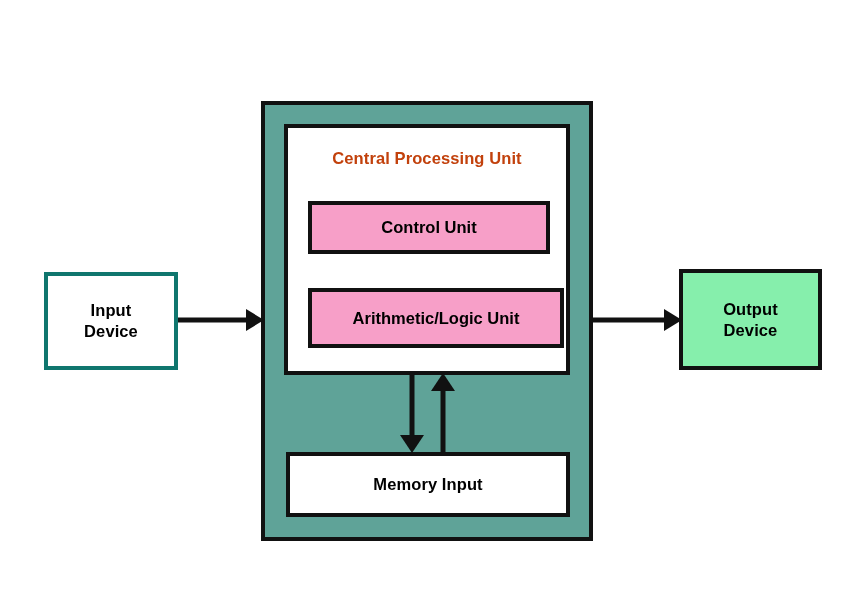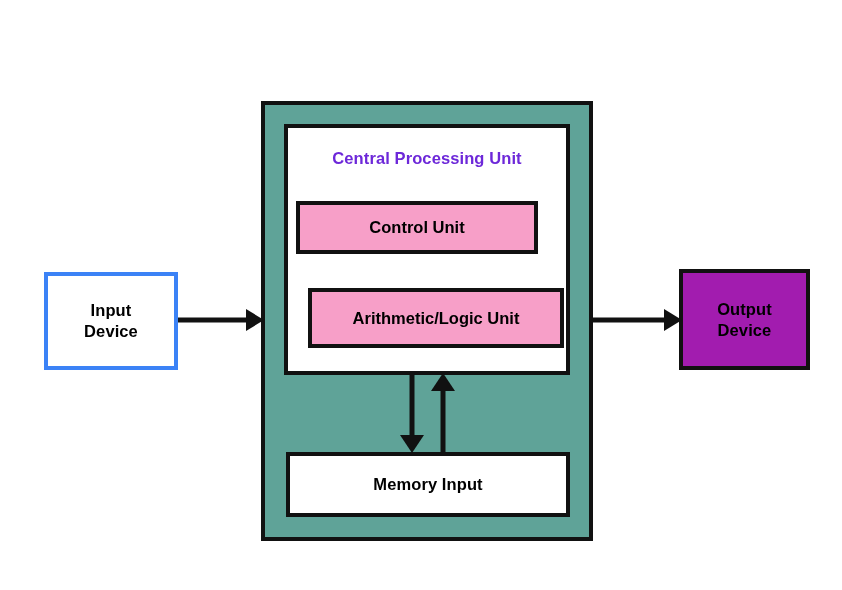--- a/index.html
+++ b/index.html
@@ -52,38 +52,38 @@
     display: block;
   }
   #cpu-title {
     position: absolute;
     left: 0;
     right: 0;
     top: 20px;
     text-align: center;
     font-size: 16.5px;
     font-weight: bold;
-    color: #6d28d9;
+    color: #c2410c;
   }
 
   
   .pink-unit {
     position: absolute;
     box-sizing: border-box;
     background: #f79fc8;
     border: 4px solid #111111;
     display: flex;
     align-items: center;
     justify-content: center;
     font-size: 16.5px;
     font-weight: bold;
     color: #000000;
   }
   #control-unit {
-    left: 296px;
+    left: 308px;
     top: 201px;
     width: 242px;
     height: 53px;
   }
   #alu-unit {
     left: 308px;
     top: 288px;
     width: 256px;
     height: 60px;
   }
@@ -99,29 +99,29 @@
     font-size: 16.5px;
   }
 
   
   #input-device {
     left: 44px;
     top: 272px;
     width: 134px;
     height: 98px;
     background: #ffffff;
-    border: 4px solid #3b82f6;
+    border: 4px solid #0f766e;
     font-size: 16.5px;
   }
   #output-device {
     left: 679px;
     top: 269px;
-    width: 131px;
+    width: 143px;
     height: 101px;
-    background: #a21caf;
+    background: #86efac;
     border: 4px solid #111111;
     font-size: 16.5px;
   }
 
   
   #arrow-layer {
     position: absolute;
     left: 0;
     top: 0;
     width: 842px;

